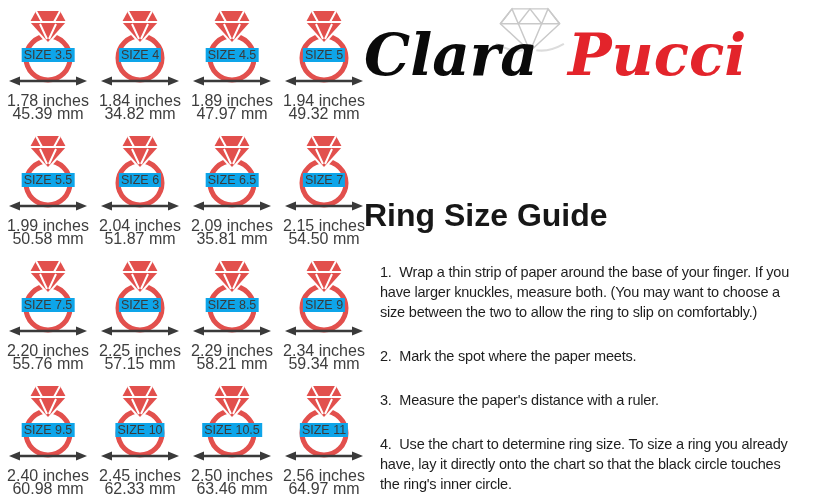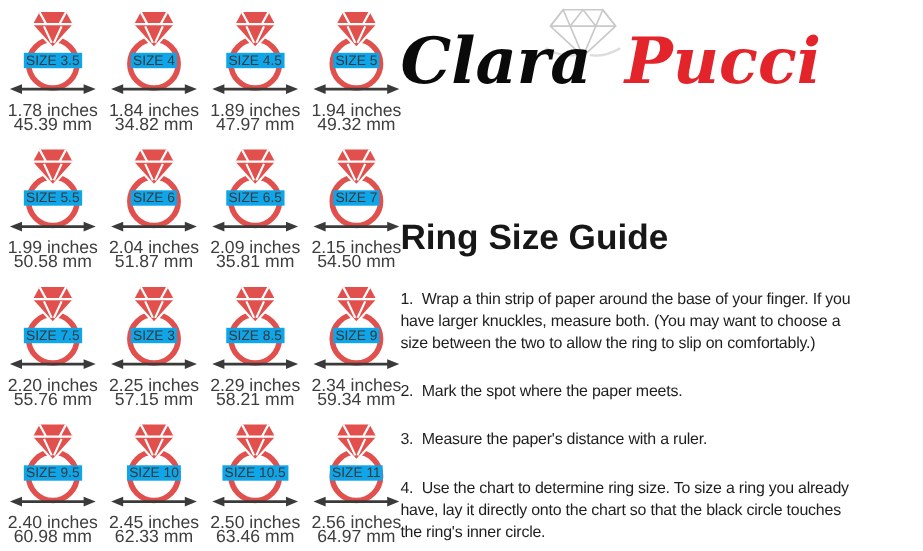--- a/index.html
+++ b/index.html
@@ -33,21 +33,21 @@
   }
   .logo-second{margin-left:30px;}
   .logo-diamond{position:absolute;left:132px;top:2px;z-index:0;}
 
   .guide{position:absolute;left:2px;top:196px;width:460px;}
   .guide h1{
     margin:0 0 28px 0;font-size:32px;line-height:38px;font-weight:bold;
     color:#171717;letter-spacing:0;
   }
   .step{
-    margin:0 0 24px 0;font-size:14.5px;line-height:20px;color:#1e1e1e;
+    margin:0 0 24px 16px;font-size:14.5px;line-height:20px;color:#1e1e1e;
     white-space:pre-wrap;letter-spacing:-0.2px;
   }
 </style>
 </head>
 <body>
 
 <div class="chart-grid" id="chart-grid">
   <div class="cell">
     <div class="ringwrap">
       <svg class="ring-svg" viewBox="0 0 92 80">

